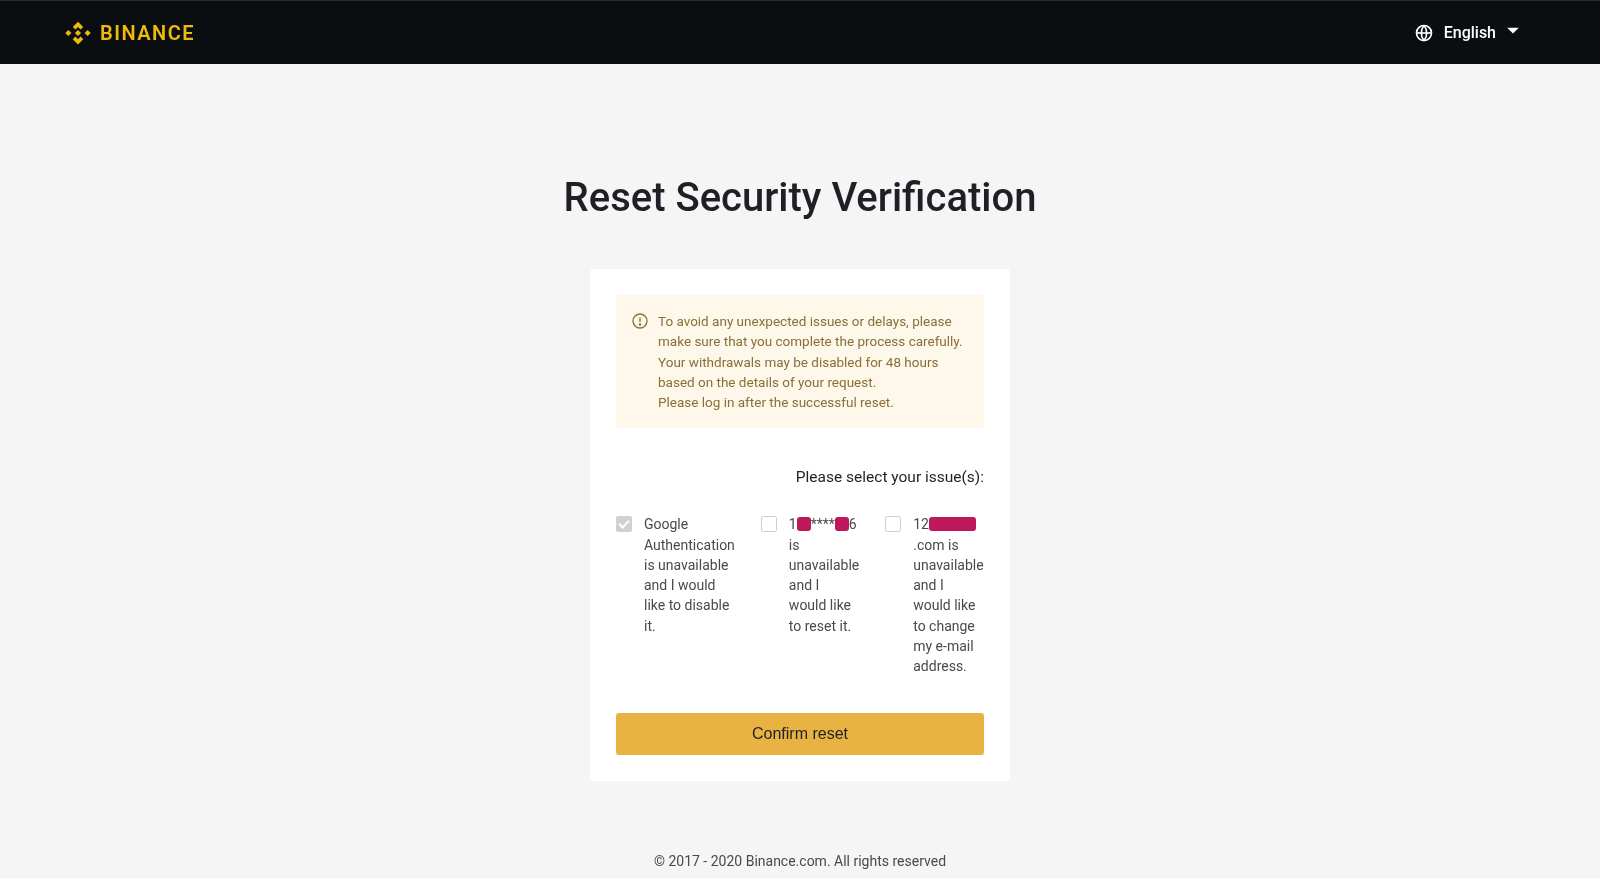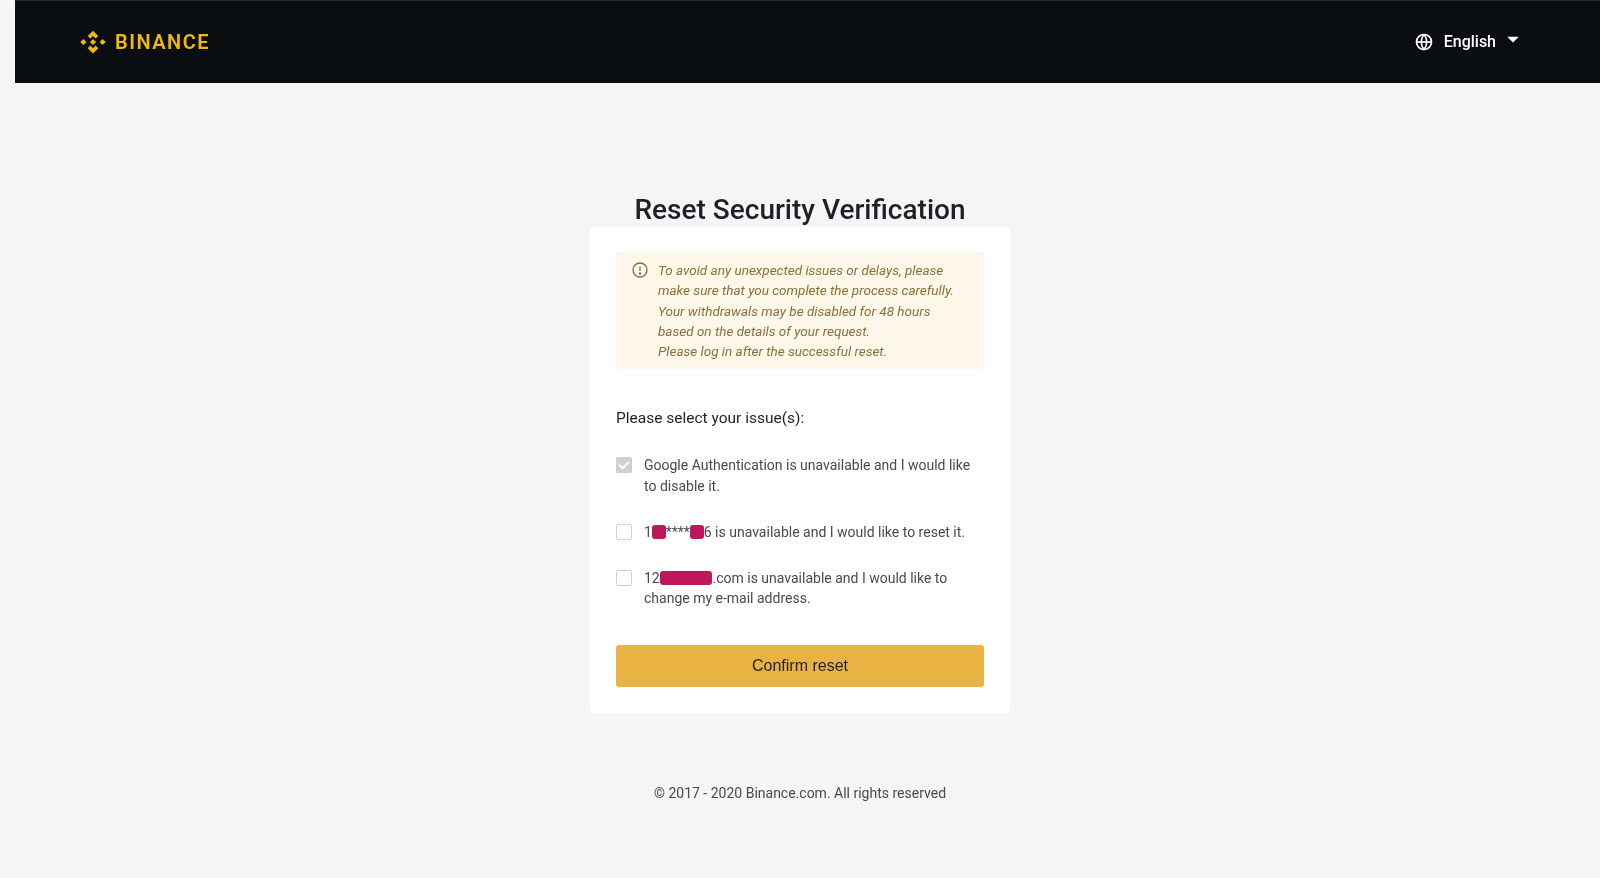--- a/index.html
+++ b/index.html
@@ -9,27 +9,26 @@
     }
     body {
       font-family: -apple-system, BlinkMacSystemFont, "Segoe UI", Roboto, Helvetica, Arial, sans-serif;
       background: #f5f5f5;
       color: #1e2026;
       min-height: 878px;
       width: 1600px;
     }
     .header {
       background: #0b0e11;
-      height: 83px;
+      height: 64px;
       display: flex;
       align-items: center;
       justify-content: space-between;
       padding: 0 32px 0 64px;
       border-top: 1px solid #2a2a2a;
-      margin-left: 15px;
     }
     .logo {
       display: flex;
       align-items: center;
       gap: 8px;
     }
     .logo-icon {
       width: 28px;
       height: 28px;
     }
@@ -59,61 +58,62 @@
       width: 14px;
       height: 14px;
     }
     .main {
       display: flex;
       flex-direction: column;
       align-items: center;
       padding-top: 110px;
     }
     .page-title {
-      font-size: 28px;
+      font-size: 40px;
       font-weight: 500;
       color: #1e2026;
+      margin-bottom: 48px;
     }
     .card {
       background: #fff;
       width: 420px;
       padding: 26px;
       border-radius: 4px;
     }
     .warning-box {
       background: #fdf8ea;
-      padding: 8px 16px;
+      padding: 16px 16px;
       border-radius: 2px;
       display: flex;
       gap: 10px;
       margin-bottom: 40px;
-      font-style: italic;
     }
     .warning-icon {
       flex-shrink: 0;
       width: 16px;
       height: 16px;
       margin-top: 2px;
     }
     .warning-text {
       font-size: 13.5px;
       line-height: 1.5;
       color: #8b6f3a;
     }
     .warning-line2 {
       display: block;
     }
     .prompt-text {
       font-size: 15.5px;
       color: #1e2026;
       margin-bottom: 28px;
+      text-align: right;
     }
     .issue-list {
       display: flex;
-      flex-direction: column;
+      flex-direction: row;
       gap: 26px;
       margin-bottom: 36px;
     }
     .issue-item {
       display: flex;
       align-items: flex-start;
       gap: 12px;
     }
     .checkbox {
       width: 16px;
@@ -226,21 +226,21 @@
         <div class="issue-label">Google Authentication is unavailable and I would like to disable it.</div>
       </div>
 
       <div class="issue-item">
         <div class="checkbox"></div>
         <div class="issue-label"><span>1</span><span class="redact">xx</span><span>****</span><span class="redact">xx</span><span>6 is unavailable and I would like to reset it.</span></div>
       </div>
 
       <div class="issue-item">
         <div class="checkbox"></div>
-        <div class="issue-label"><span>12</span><span class="redact">disabled</span><span>.com is unavailable and I would like to change my e-mail address.</span></div>
+        <div class="issue-label"><span>12</span><span class="redact">request</span><span>.com is unavailable and I would like to change my e-mail address.</span></div>
       </div>
     </div>
 
     <button class="confirm-btn">Confirm reset</button>
   </div>
 
   <div class="footer">© 2017 - 2020 Binance.com. All rights reserved</div>
 </main>
 
 </body></html>

